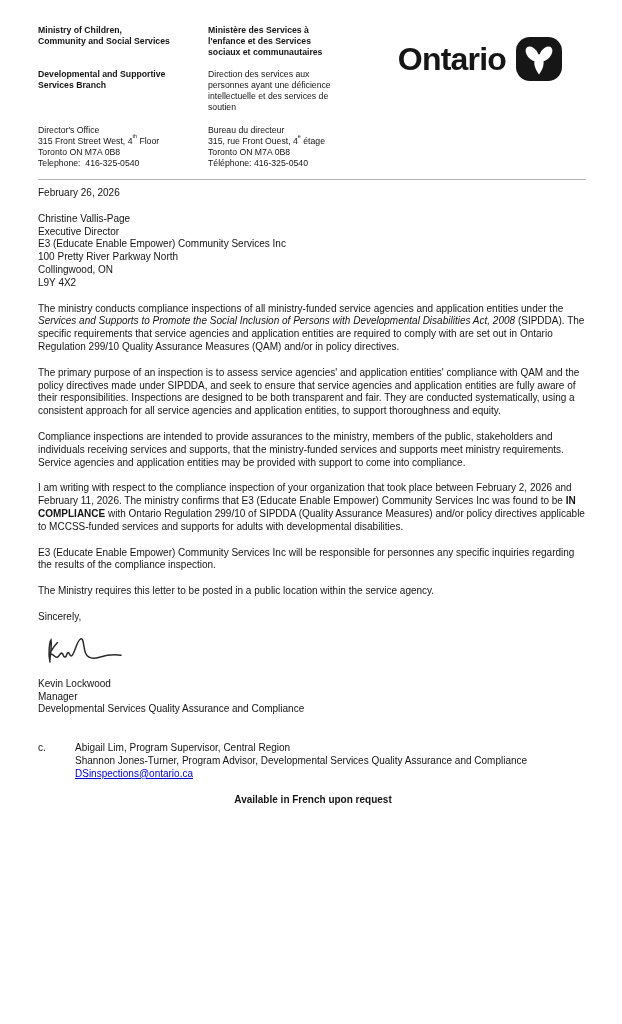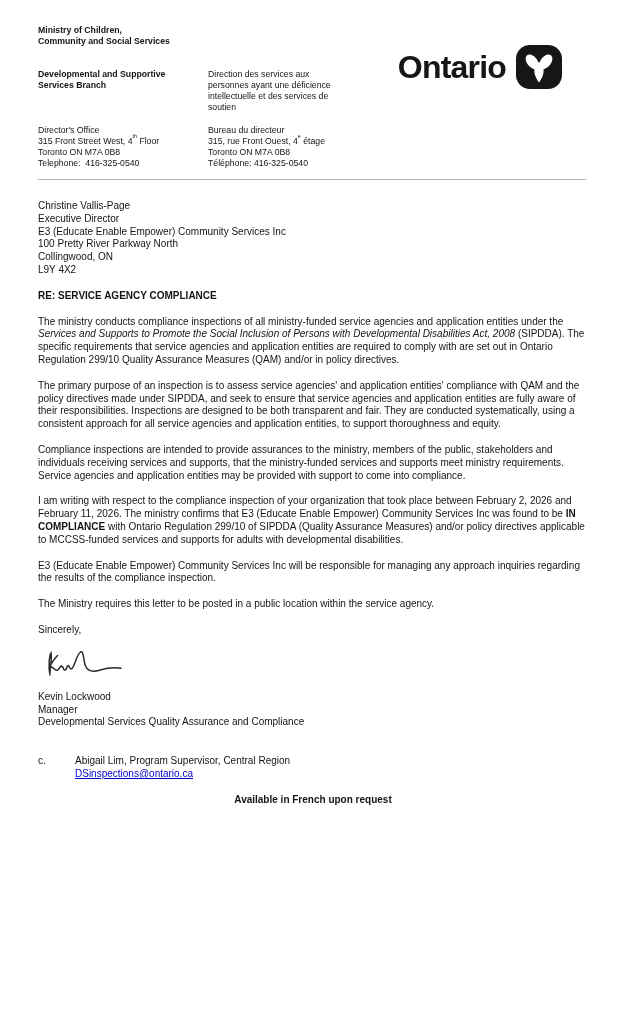--- a/index.html
+++ b/index.html
@@ -25,21 +25,21 @@
   }
   .lh-block { white-space: pre-line; }
   .lh-bold { font-weight: bold; }
   .rich-line { white-space: pre-wrap; }
   sup { font-size: 0.62em; line-height: 0; position: relative; top: -0.45em; }
   .logo {
     grid-column: 3;
     grid-row: 1 / span 3;
     justify-self: end;
     align-self: start;
-    margin-top: 20px;
+    margin-top: 12px;
     margin-right: 24px;
     display: flex;
     align-items: center;
     gap: 10px;
   }
   .logo-word {
     font-size: 32px;
     font-weight: bold;
     letter-spacing: -0.8px;
     color: #161616;
@@ -73,20 +73,23 @@
   }
 </style>
 </head>
 <body>
 
 <div class="page">
 
   <div class="letterhead">
     <div class="lh-block lh-bold" style="grid-column:1;grid-row:1;">Ministry of Children,
 Community and Social Services</div>
+    <div class="lh-block lh-bold" style="grid-column:2;grid-row:1;">Ministère des Services à
+l'enfance et des Services
+sociaux et communautaires</div>
 
     <div class="lh-block" style="grid-column:1;grid-row:2;font-weight:bold;">Developmental and Supportive
 Services Branch</div>
     <div class="lh-block" style="grid-column:2;grid-row:2;">Direction des services aux
 personnes ayant une déficience
 intellectuelle et des services de
 soutien</div>
 
     <div style="grid-column:1;grid-row:3;">
       <div class="rich-line"><span>Director's Office</span></div>
@@ -112,36 +115,36 @@
             <path d="M23 17 C 27.5 19.5 28.6 25 27 30 C 25.8 33.6 24 36 23 37.5 C 22 36 20.2 33.6 19 30 C 17.4 25 18.5 19.5 23 17 Z"></path>
           </g>
         </svg>
       </span>
     </div>
   </div>
 
   <hr class="rule">
 
   <div class="letter-body">
+    <div>February 26, 2026</div>
 
     <div class="preline blk">Christine Vallis-Page
 Executive Director
 E3 (Educate Enable Empower) Community Services Inc
 100 Pretty River Parkway North
 Collingwood, ON
 L9Y 4X2</div>
 
 
-    <div class="blk subject">RE: SERVICE AGENCY COMPLIANCE</div>
 
     <p class="blk"><span>The ministry conducts compliance inspections of all ministry-funded service agencies and application entities under the </span><span style="font-style: italic;">Services and Supports to Promote the Social Inclusion of Persons with Developmental Disabilities Act, 2008</span><span> (SIPDDA). The specific requirements that service agencies and application entities are required to comply with are set out in Ontario Regulation 299/10 Quality Assurance Measures (QAM) and/or in policy directives.</span></p>
     <p class="blk"><span>The primary purpose of an inspection is to assess service agencies' and application entities' compliance with QAM and the policy directives made under SIPDDA, and seek to ensure that service agencies and application entities are fully aware of their responsibilities. Inspections are designed to be both transparent and fair. They are conducted systematically, using a consistent approach for all service agencies and application entities, to support thoroughness and equity.</span></p>
     <p class="blk"><span>Compliance inspections are intended to provide assurances to the ministry, members of the public, stakeholders and individuals receiving services and supports, that the ministry-funded services and supports meet ministry requirements. Service agencies and application entities may be provided with support to come into compliance.</span></p>
     <p class="blk"><span>I am writing with respect to the compliance inspection of your organization that took place between February 2, 2026 and February 11, 2026. The ministry confirms that E3 (Educate Enable Empower) Community Services Inc was found to be </span><span style="font-weight: bold;">IN COMPLIANCE</span><span> with Ontario Regulation 299/10 of SIPDDA (Quality Assurance Measures) and/or policy directives applicable to MCCSS-funded services and supports for adults with developmental disabilities.</span></p>
-    <p class="blk"><span>E3 (Educate Enable Empower) Community Services Inc will be responsible for managing any approach inquiries regarding the results of the compliance inspection.</span></p>
+    <p class="blk"><span>E3 (Educate Enable Empower) Community Services Inc will be responsible for personnes any specific inquiries regarding the results of the compliance inspection.</span></p>
     <p class="blk"><span>The Ministry requires this letter to be posted in a public location within the service agency.</span></p>
 
     <div class="blk">Sincerely,</div>
 
     <svg class="signature" width="92" height="40" viewBox="0 0 92 40" xmlns="http://www.w3.org/2000/svg">
       <path d="M10 30 C 8 22, 9.5 10, 11 8 C 12 15, 10 24, 10 28
                M10.5 20 C 13 16, 15.5 12.5, 17.5 10.5
                M11 22 C 14 22, 14.8 26.5, 17.8 25 C 20 23.8, 20 20.5, 22 21.2
                C 23.4 21.8, 23 25.6, 25.2 25 C 27.2 24.4, 26.4 20.6, 28.2 20.4
                C 29.4 20.3, 29.2 24, 31.2 24 C 34.4 24, 36 10, 40.5 7
@@ -151,20 +154,21 @@
 
     <div class="preline" style="margin-top:6px;">Kevin Lockwood
 Manager
 Developmental Services Quality Assurance and Compliance</div>
 
 
     <div class="cc-row">
       <div class="cc-label">c.</div>
       <div>
         <div>Abigail Lim, Program Supervisor, Central Region</div>
+        <div>Shannon Jones-Turner, Program Advisor, Developmental Services Quality Assurance and Compliance</div>
         <div><a class="email-link">DSinspections@ontario.ca</a></div>
       </div>
     </div>
 
     <div class="footer-note">Available in French upon request</div>
   </div>
 
 </div>
 
 </body></html>

